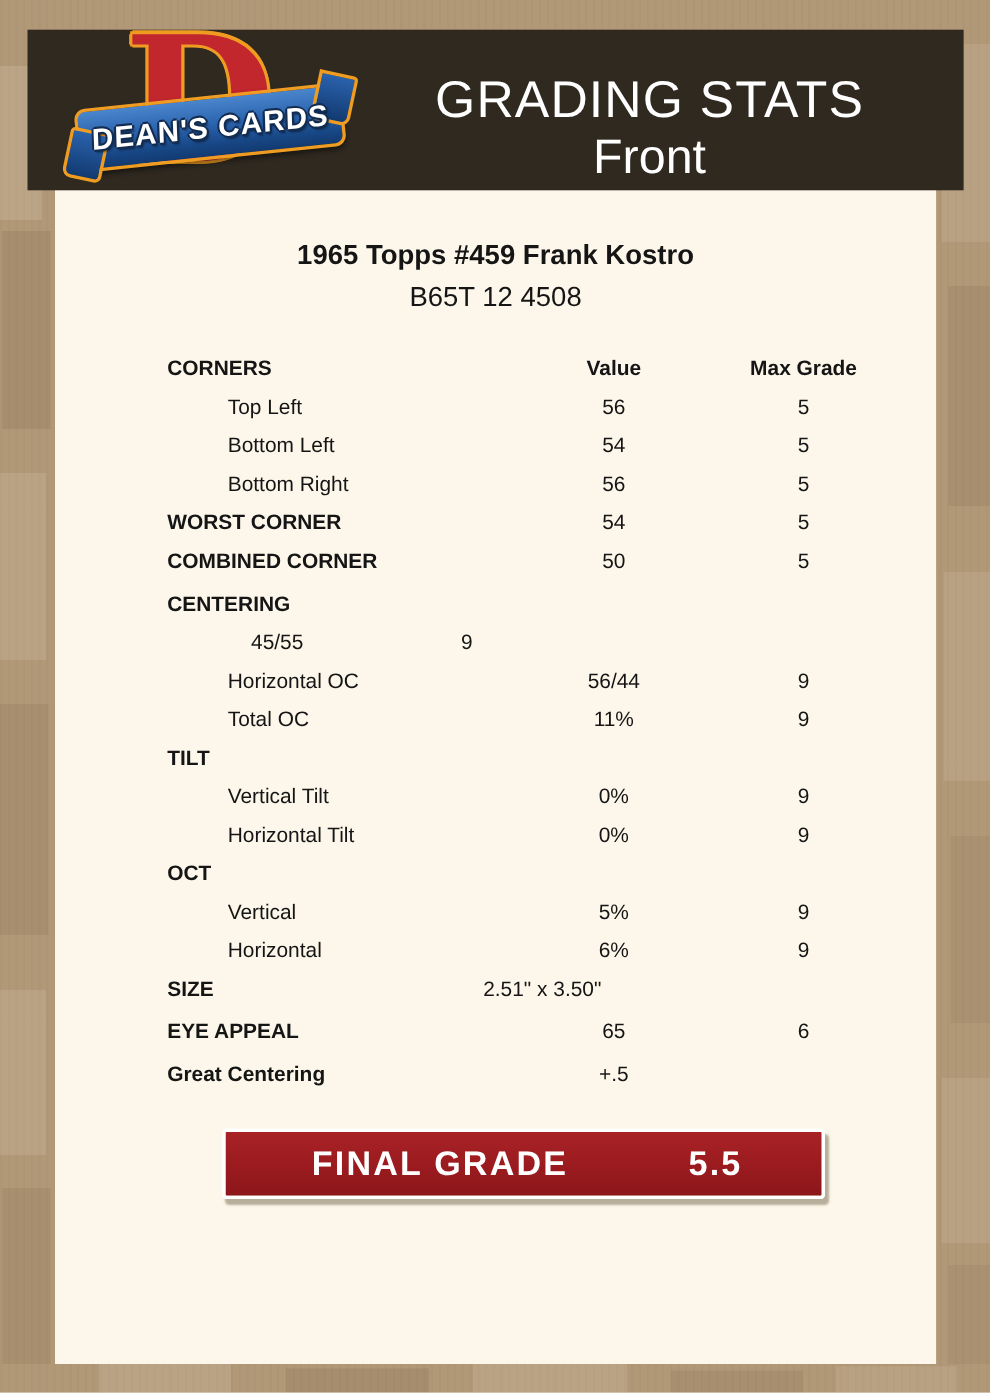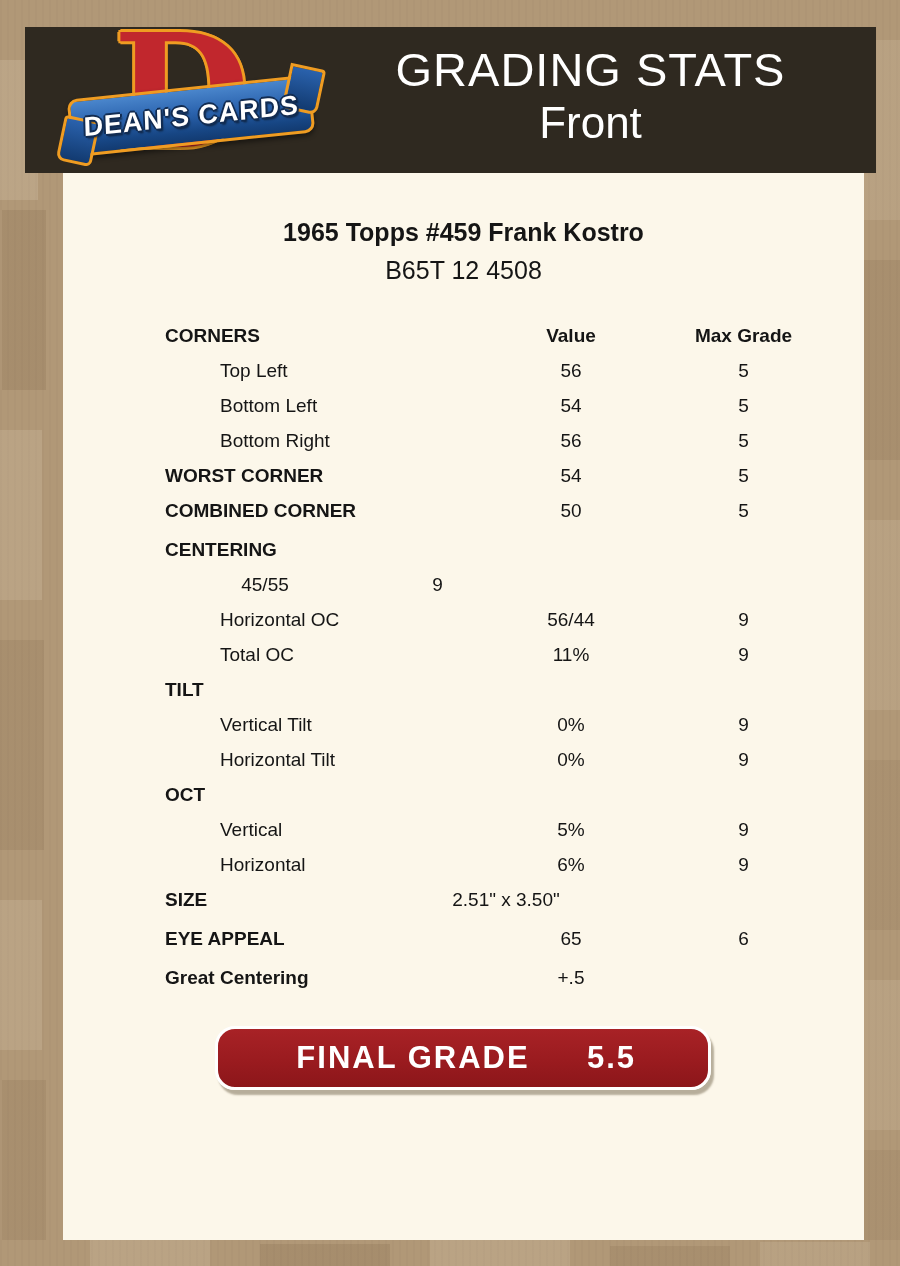--- a/index.html
+++ b/index.html
@@ -90,29 +90,29 @@
     text-shadow:
       -2px 0 0 #122c52, 2px 0 0 #122c52, 0 -2px 0 #122c52, 0 2px 0 #122c52,
       -1px -1px 0 #122c52, 1px 1px 0 #122c52, 2px 3px 2px rgba(0,0,0,.5);
   }
   .header-titles{
     position:absolute;left:280px;right:0;top:0;bottom:0;
     display:flex;flex-direction:column;align-items:center;
     color:#fff;
   }
   .header-title{
-    margin-top:14px;line-height:58px;font-size:47px;letter-spacing:1px;font-weight:400;
+    margin-top:34px;line-height:58px;font-size:47px;letter-spacing:1px;font-weight:400;
   }
   .header-subtitle{
     line-height:48px;font-size:44px;font-weight:400;
   }
 
   
   .card{
-    position:absolute;left:63px;top:170px;width:801px;height:1070px;
+    position:absolute;left:50px;top:170px;width:801px;height:1070px;
     background:#fcf7ea;z-index:2;color:#151515;
   }
   .card-title{
     margin-top:44px;text-align:center;font-weight:bold;font-size:25px;line-height:36px;
   }
   .card-code{
     text-align:center;font-size:25px;line-height:40px;
   }
 
   .stats{margin:28px 0 0 102px;width:651px;}
@@ -121,22 +121,22 @@
   .row .lbl{width:306px;text-align:left;}
   .row .val{width:200px;text-align:center;}
   .row .max{width:145px;text-align:center;}
   .row.bold .lbl{font-weight:bold;}
   .row.head .lbl,.row.head .val,.row.head .max{font-weight:bold;}
   .row.indent .lbl{padding-left:55px;box-sizing:border-box;}
   .row.size-row .val{transform:translateX(-65px);}
 
   
   .pill{
-    position:relative;margin:31px 0 0 152px;width:496px;height:64px;
-    box-sizing:border-box;border:3px solid #fff;border-radius:20px;
+    position:relative;margin:31px 0 0 152px;width:548px;height:64px;
+    box-sizing:border-box;border:3px solid #fff;border-radius:4px;
     background:linear-gradient(180deg,#a82226 0%,#9a1b1f 55%,#8c161a 100%);
     box-shadow:3px 5px 2px #b7ae9b;
     color:#fff;font-weight:bold;font-size:31px;letter-spacing:2px;
   }
   .pill .pill-label{
     position:absolute;left:0;top:0;width:390px;height:58px;line-height:58px;text-align:center;
   }
   .pill .pill-value{
     position:absolute;right:72px;top:0;height:58px;line-height:58px;
   }

